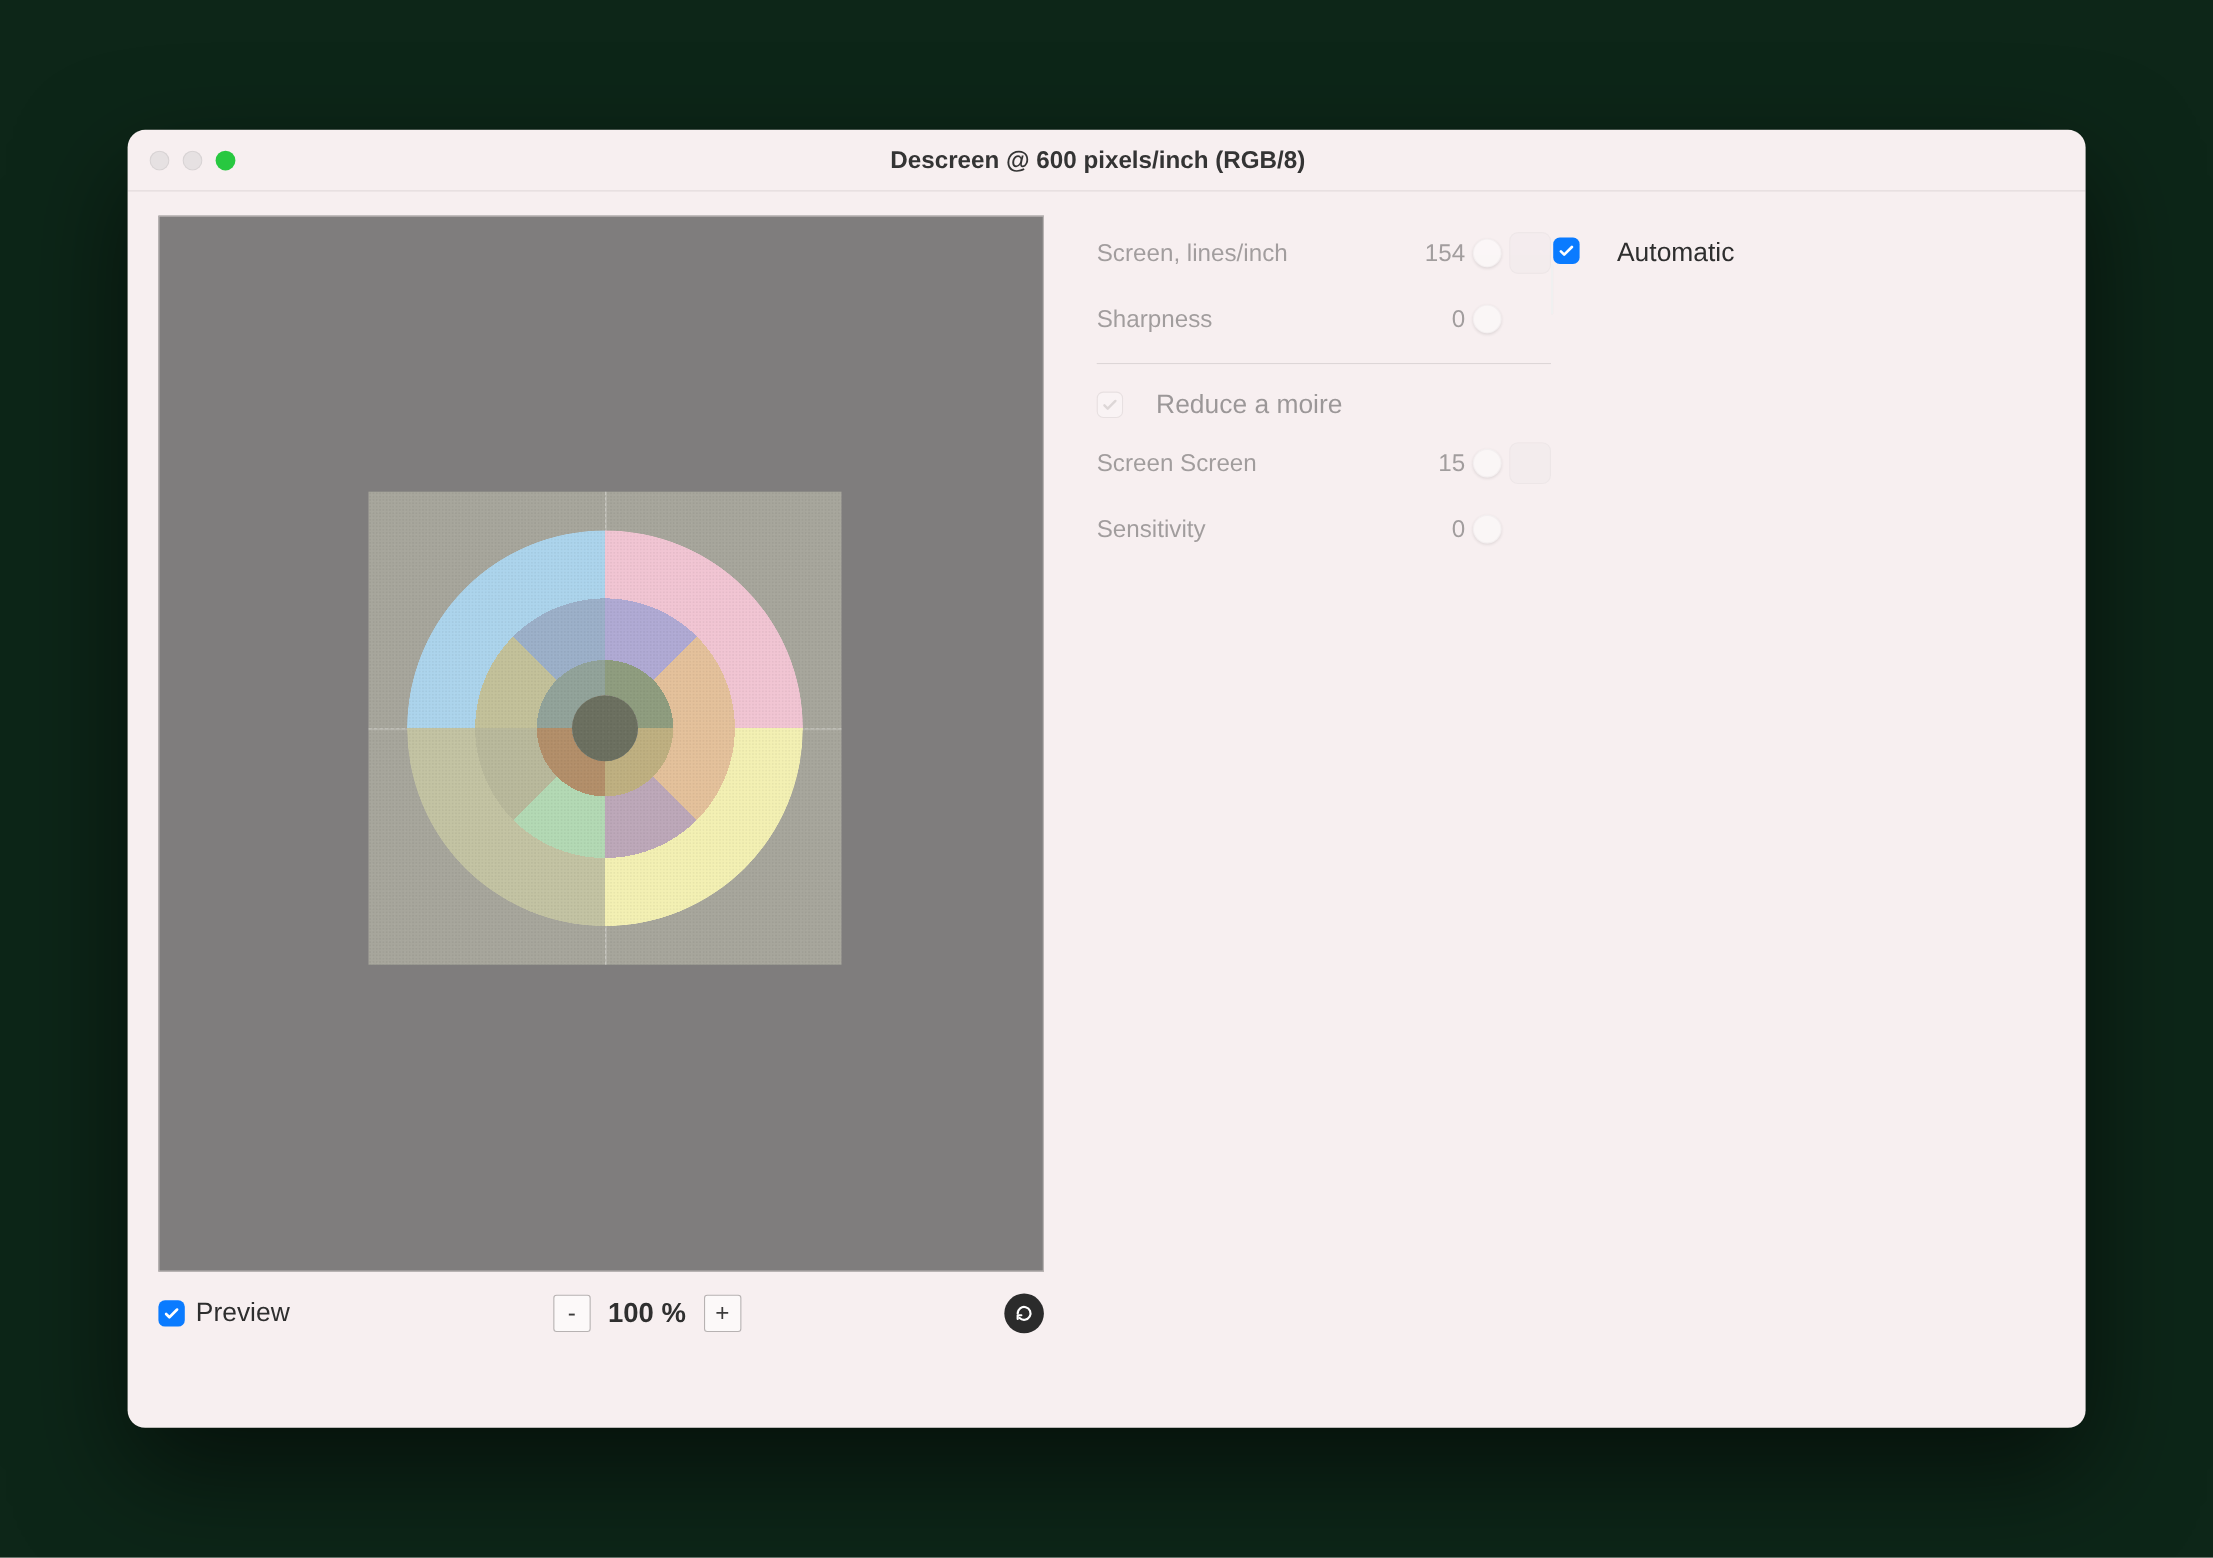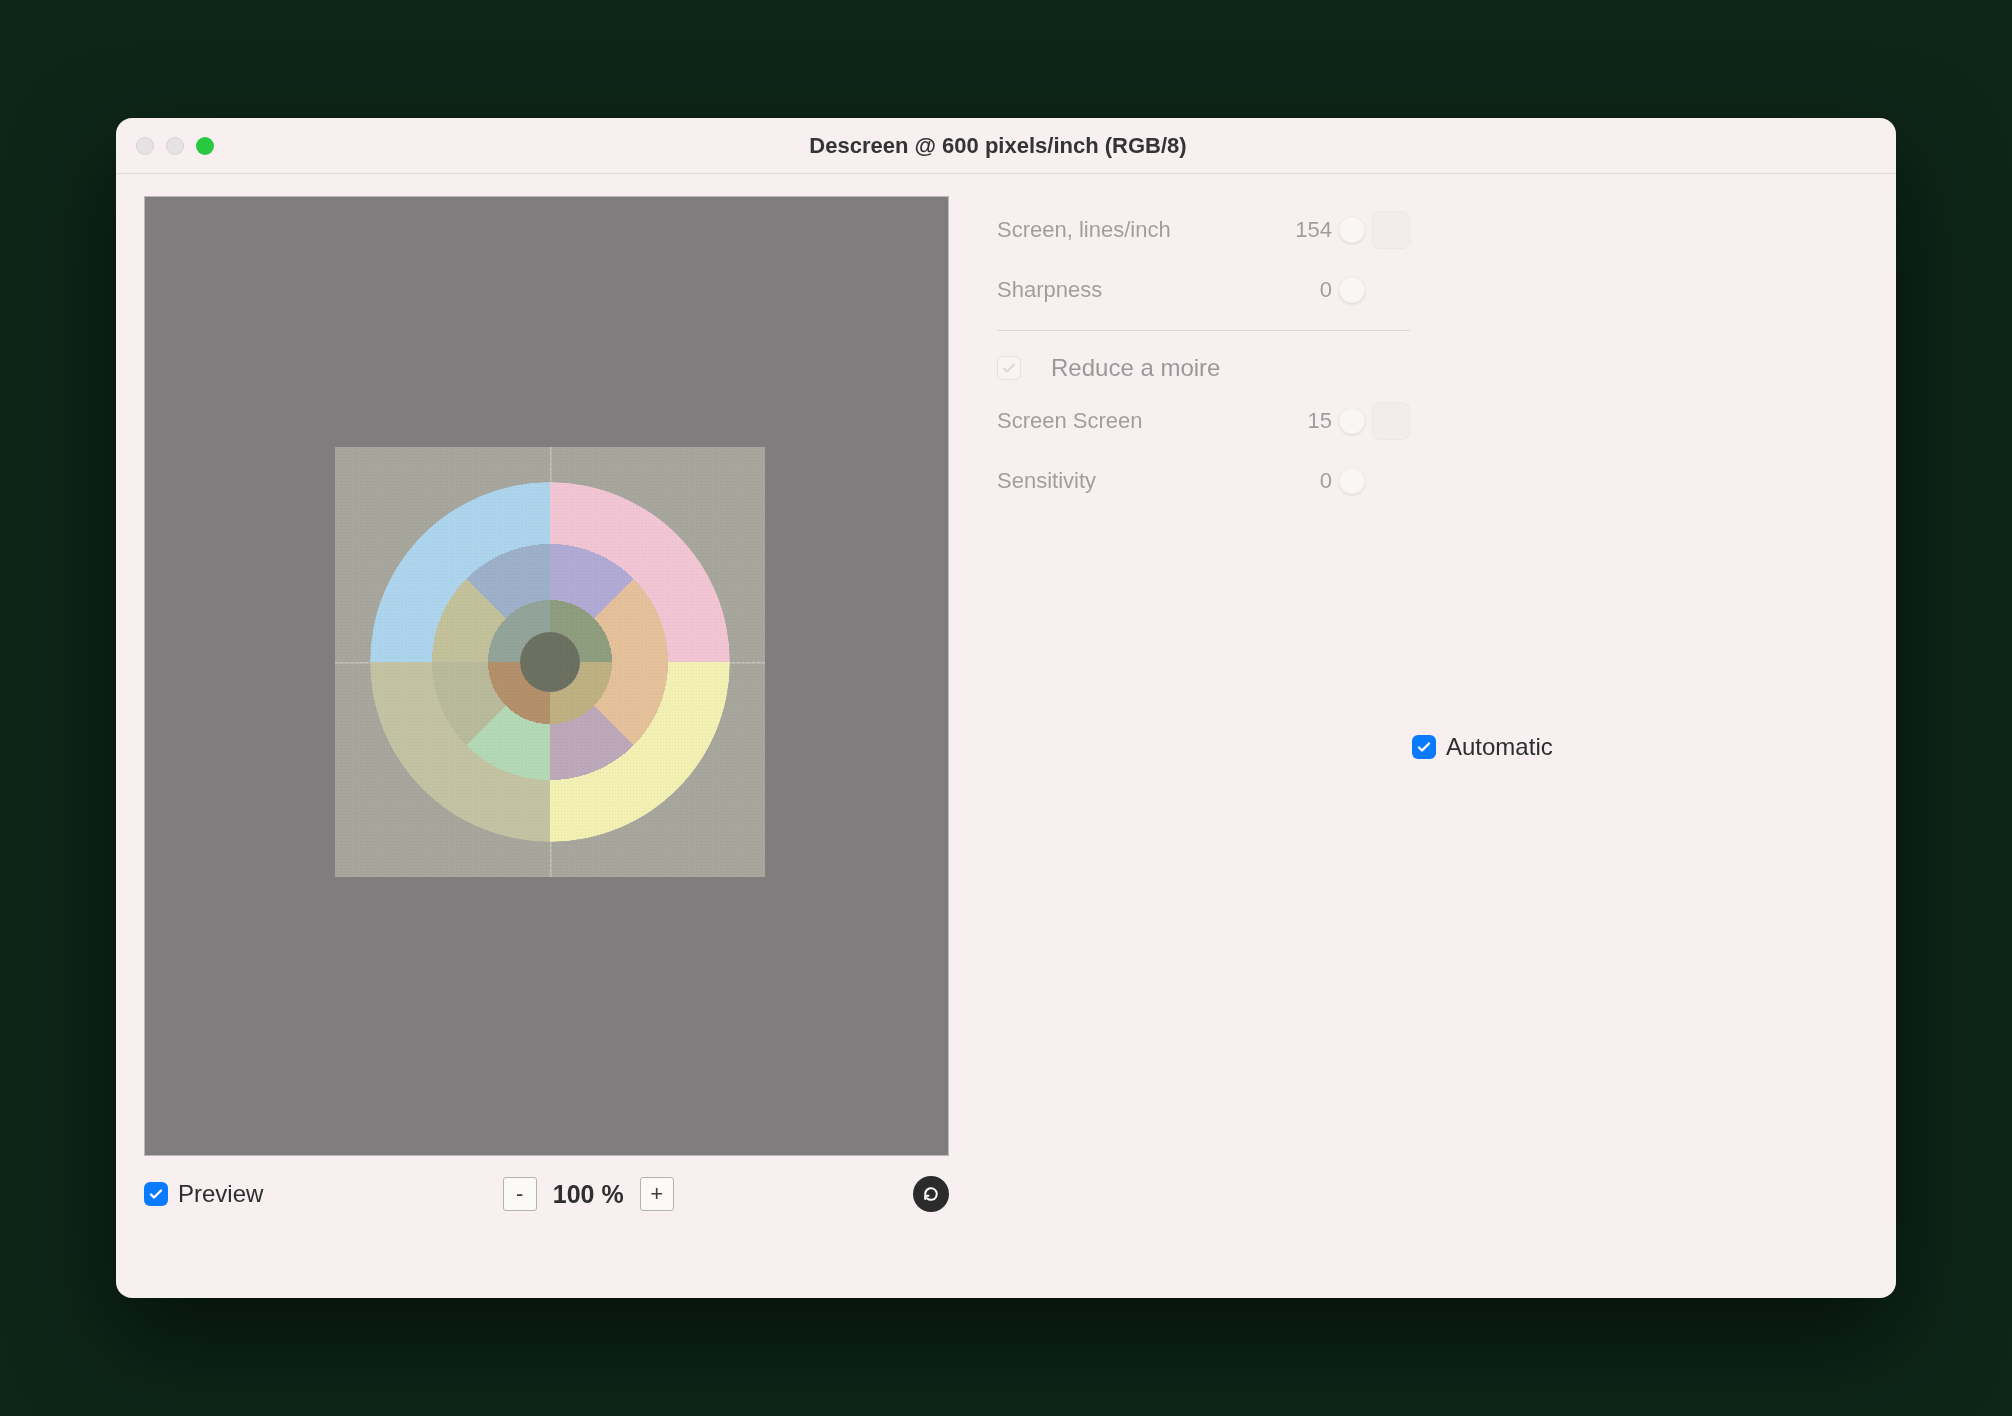--- a/index.html
+++ b/index.html
@@ -173,21 +173,21 @@
   .swatch {
     width: 38px; height: 38px; border-radius: 8px; background:#efe9ea;
     border:1px solid rgba(0,0,0,.05);
   }
   .hr { height:1px; background:rgba(0,0,0,.1); margin: 10px 0 14px 0; }
   .infobar {
     margin-top: 44px;
     height: 46px; background:#ffffff; border:1px solid rgba(0,0,0,.06);
     border-radius: 2px;
   }
-  .autorow { margin-top: 20px; display:flex; align-items:center; }
+  .autorow { margin-top: 20px; display:flex; align-items:flex-start;gap:24px; }
   .rightcol .spacer { flex:1; }
   .actions { display:flex; align-items:center; gap: 14px; justify-content:flex-end; }
   .btn {
     min-width: 130px; height: 40px; border-radius: 9px; background:#fff;
     border:1px solid rgba(0,0,0,.07); box-shadow: 0 1px 2px rgba(0,0,0,.08);
     font-size: 20px; color:#2f2f2f; display:flex; align-items:center; justify-content:center;
     cursor:pointer;
   }
   .helpbtn {
     width: 34px; height: 34px; border-radius:50%; background:#faf5f6;

